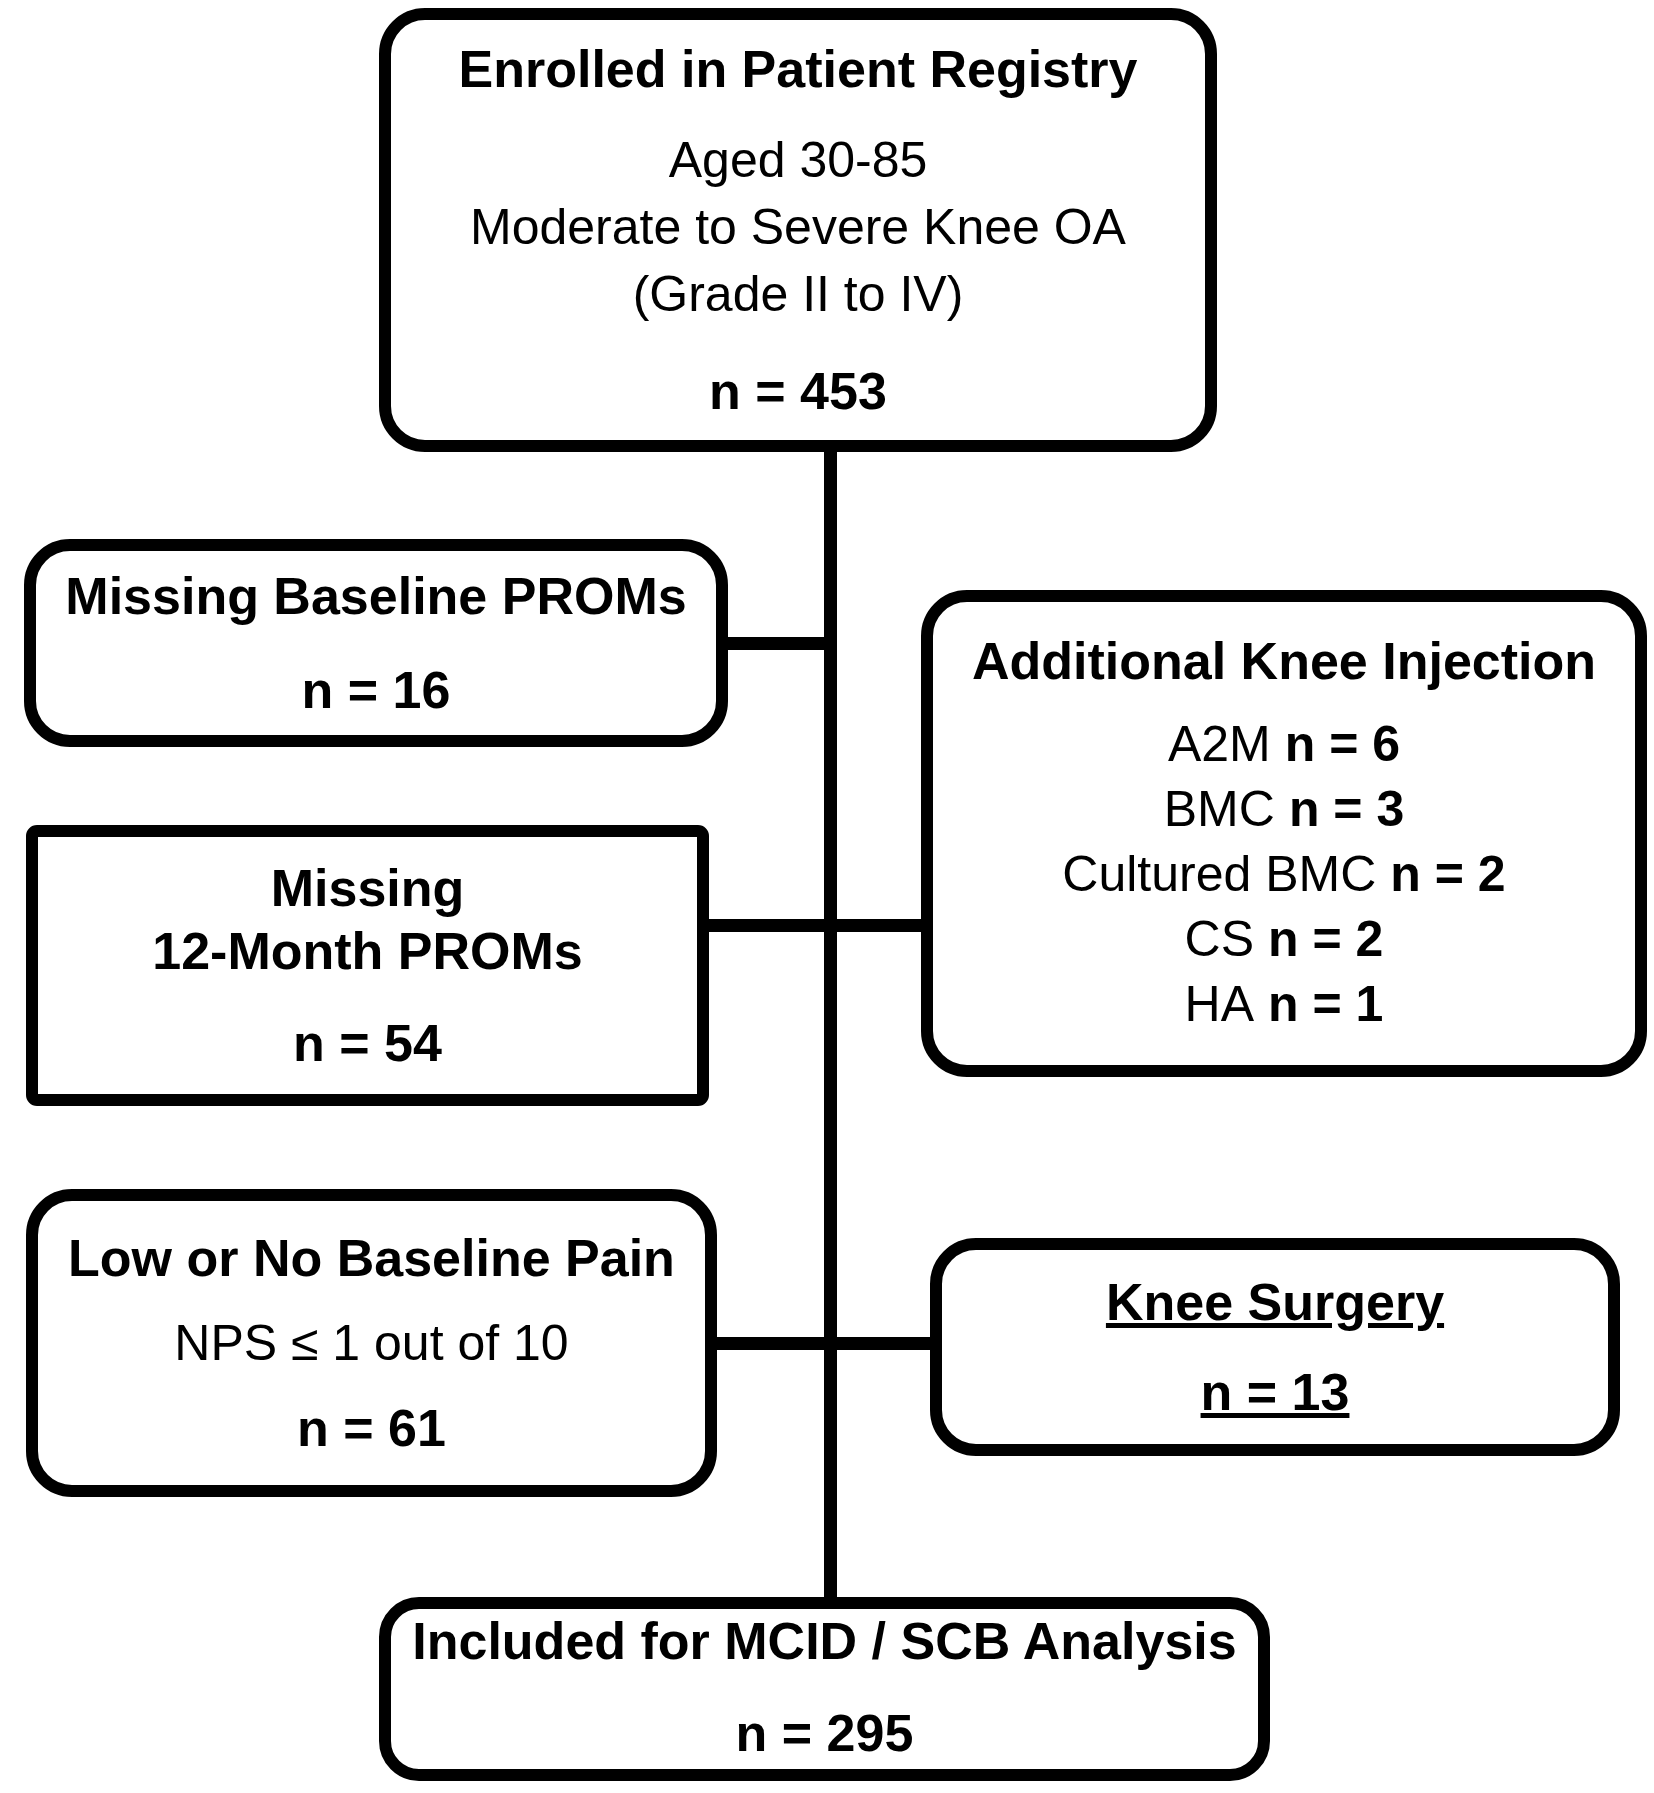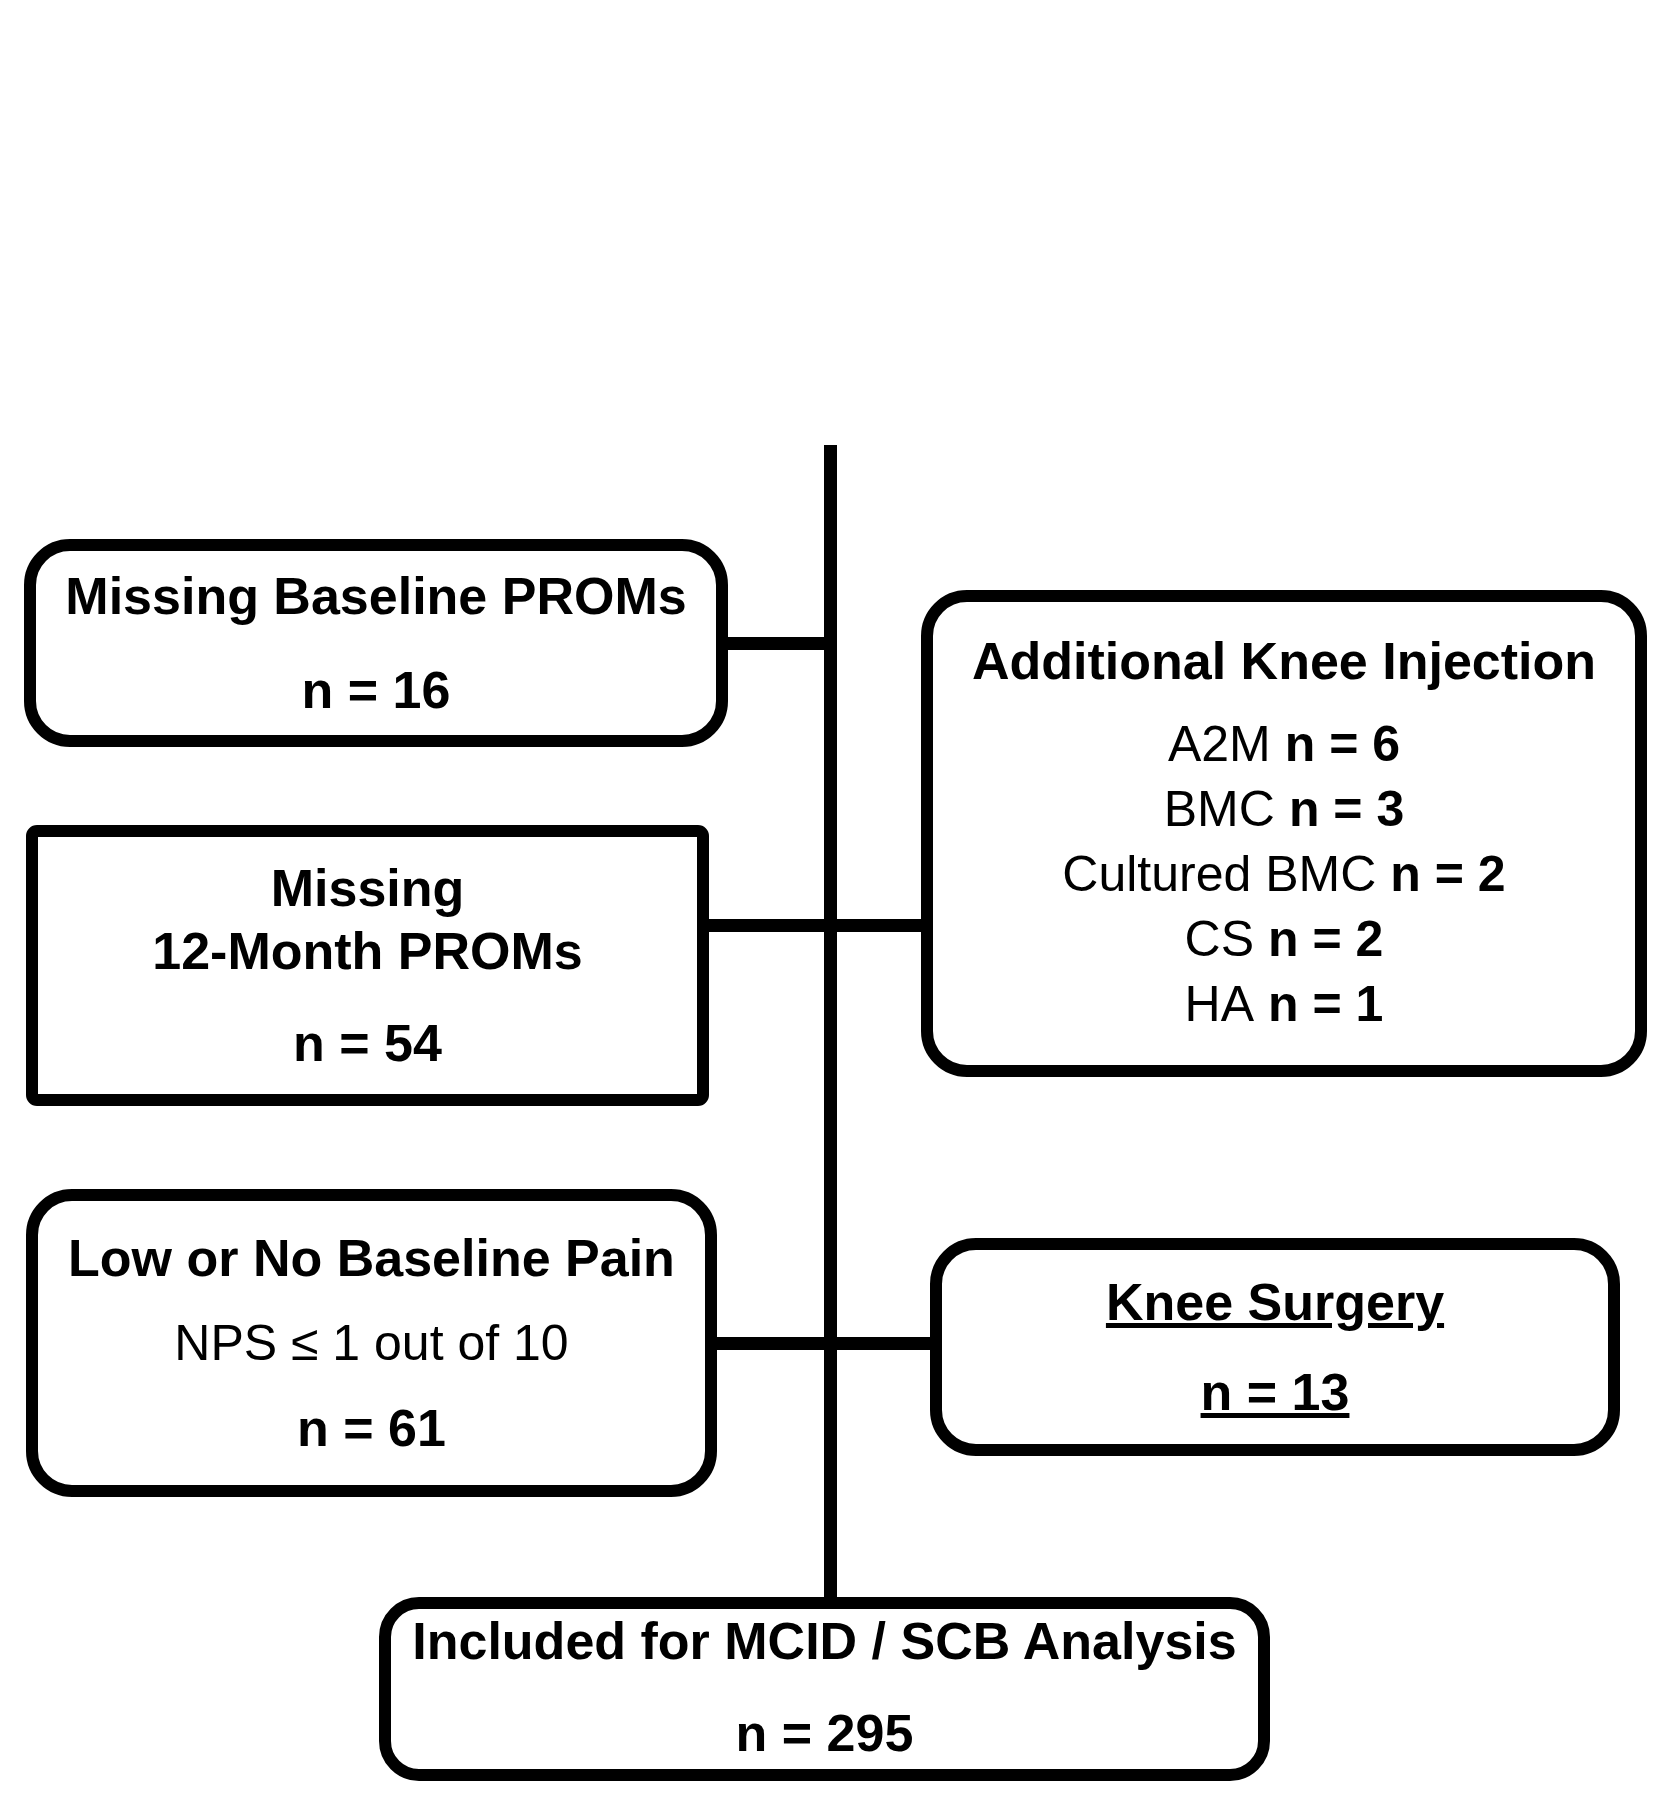--- a/index.html
+++ b/index.html
@@ -66,20 +66,27 @@
 </head>
 <body>
 
 <div class="canvas">
 
   <div class="line" id="line-spine"></div>
   <div class="line" id="line-c1"></div>
   <div class="line" id="line-c2"></div>
   <div class="line" id="line-c3"></div>
 
+  <div class="box" id="box-enrolled">
+    <div class="title">Enrolled in Patient Registry</div>
+    <div class="bodytext">Aged 30-85</div>
+    <div class="bodytext">Moderate to Severe Knee OA</div>
+    <div class="bodytext">(Grade II to IV)</div>
+    <div class="count">n = 453</div>
+  </div>
 
   <div class="box" id="box-missing-baseline">
     <div class="title">Missing Baseline PROMs</div>
     <div class="count">n = 16</div>
   </div>
 
   <div class="box" id="box-missing-12mo">
     <div class="title">Missing</div>
     <div class="title">12-Month PROMs</div>
     <div class="count">n = 54</div>

